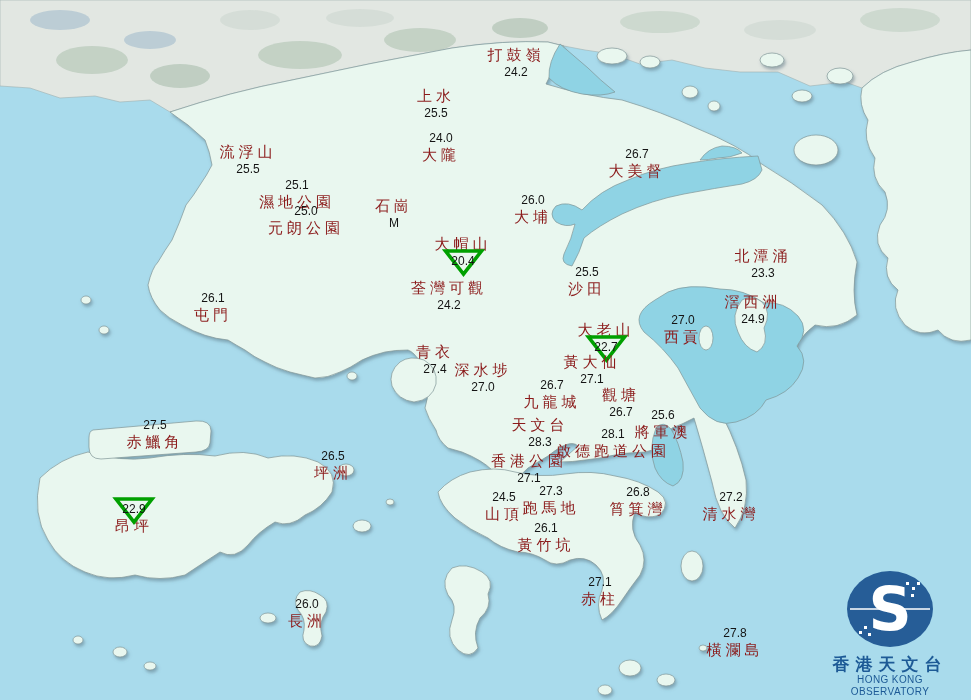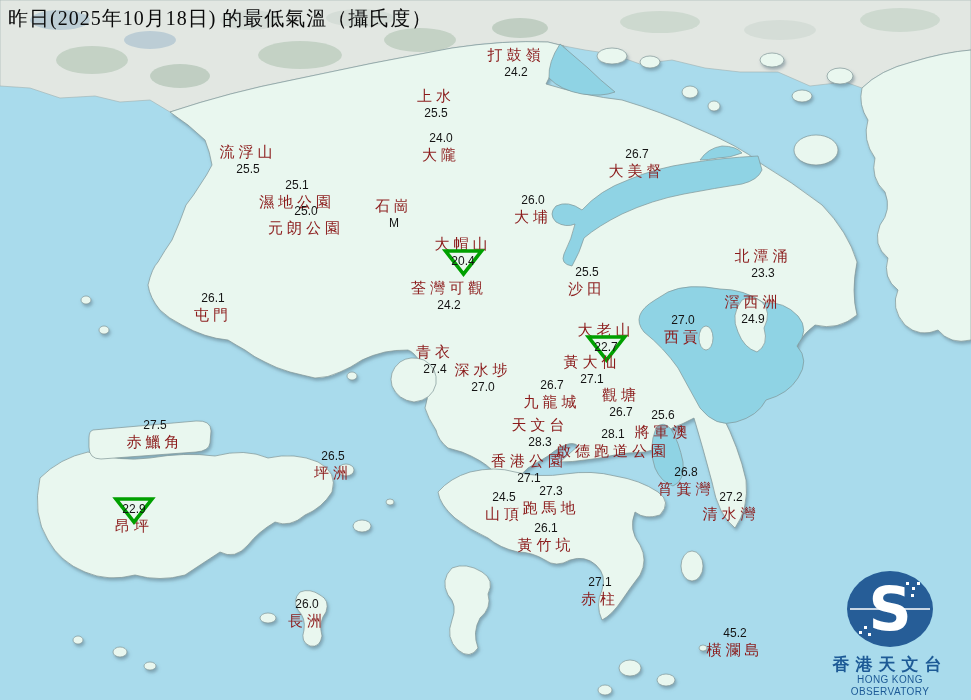--- a/index.html
+++ b/index.html
@@ -108,21 +108,20 @@
 
       <path d="M656,428 Q648,448 655,468 Q661,482 673,486 Q685,481 683,462 Q679,442 671,429 Q663,420 656,428 Z"></path>
     </g>
 
     <g fill="#e9f7ef" stroke="#7f9597" stroke-width="0.7">
       <path d="M742,300 Q730,315 738,332 Q744,348 757,352 Q769,345 764,328 Q772,312 762,302 Q752,294 742,300 Z"></path>
       <ellipse cx="706" cy="338" rx="7" ry="12"></ellipse>
     </g>
   </svg>
 
-  <div id="page-title">昨日(2025年10月18日) 的最低氣溫（攝氏度）</div>
 
   <div id="stations">
       <div class="station" style="left: 516px; top: 47px;">
         <span class="s-name">打鼓嶺</span>
         <span class="s-val"><span class="vtext">24.2</span></span>
       </div>
       <div class="station" style="left: 436px; top: 88px;">
         <span class="s-name">上水</span>
         <span class="s-val"><span class="vtext">25.5</span></span>
       </div>
@@ -227,21 +226,21 @@
         <span class="s-name">赤鱲角</span>
       </div>
       <div class="station" style="left: 333px; top: 448px;">
         <span class="s-val"><span class="vtext">26.5</span></span>
         <span class="s-name">坪洲</span>
       </div>
       <div class="station" style="left: 529px; top: 453px;">
         <span class="s-name">香港公園</span>
         <span class="s-val"><span class="vtext">27.1</span></span>
       </div>
-      <div class="station" style="left: 638px; top: 464px; margin-left: 48px;">
+      <div class="station" style="left: 638px; top: 484px;">
         <span class="s-val"><span class="vtext">26.8</span></span>
         <span class="s-name">筲箕灣</span>
       </div>
       <div class="station" style="left: 504px; top: 489px;">
         <span class="s-val"><span class="vtext">24.5</span></span>
         <span class="s-name">山頂</span>
       </div>
       <div class="station" style="left: 551px; top: 483px;">
         <span class="s-val"><span class="vtext">27.3</span></span>
         <span class="s-name">跑馬地</span>
@@ -262,21 +261,21 @@
       </div>
       <div class="station" style="left: 600px; top: 574px;">
         <span class="s-val"><span class="vtext">27.1</span></span>
         <span class="s-name">赤柱</span>
       </div>
       <div class="station" style="left: 307px; top: 596px;">
         <span class="s-val"><span class="vtext">26.0</span></span>
         <span class="s-name">長洲</span>
       </div>
       <div class="station" style="left: 735px; top: 625px;">
-        <span class="s-val"><span class="vtext">45.2</span></span>
+        <span class="s-val"><span class="vtext">27.8</span></span>
         <span class="s-name">橫瀾島</span>
       </div>
     </div>
 
   <div id="logo">
     <svg width="120" height="80" viewBox="0 0 120 80">
       <ellipse cx="60" cy="39" rx="43" ry="38" fill="#265d97"></ellipse>
       <line x1="20" y1="39" x2="100" y2="39" stroke="#ffffff" stroke-width="1.6"></line>
       <text x="60" y="60" text-anchor="middle" font-family="DejaVu Sans, Liberation Sans, sans-serif" font-size="60" font-weight="bold" fill="#ffffff">S</text>
       <g fill="#ffffff">

